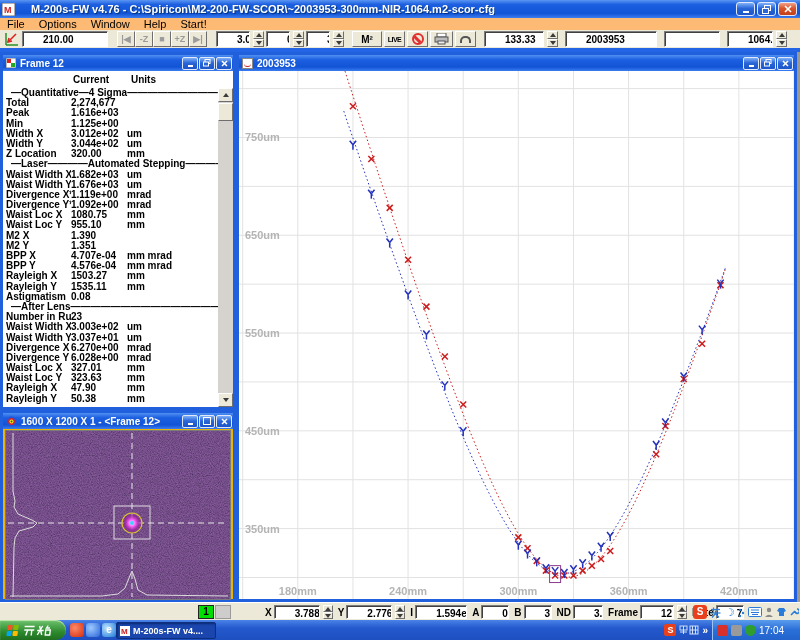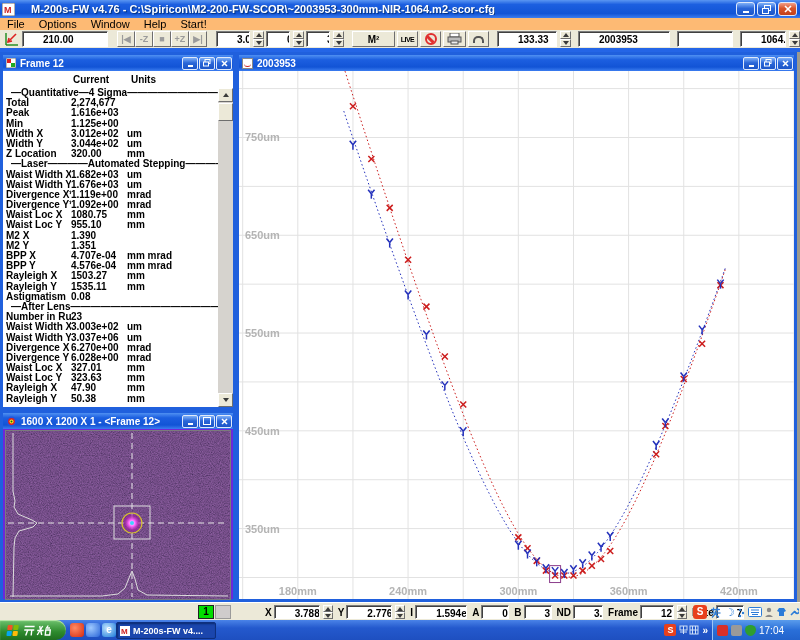--- a/index.html
+++ b/index.html
@@ -18,21 +18,21 @@
   #toolbar{left:0;top:30px;width:800px;height:18px;background:#ece9d8;display:flex;align-items:center;gap:2px;padding-left:3px}
   .field{height:16px;background:#fff;border:1px solid #7b7b7b;border-right-color:#fff;border-bottom-color:#fff;box-shadow:inset 1px 1px 0 #404040;padding:2px 2px 0 20px;font-size:10px;font-weight:bold;white-space:nowrap;overflow:hidden}
   .spin{width:11px;height:16px;display:flex;flex-direction:column;gap:0;margin-left:1px}
   .sb{flex:1;background:#ece9d8;border:1px solid #fff;border-right-color:#6e6e6e;border-bottom-color:#6e6e6e;display:flex;align-items:center;justify-content:center}
   .tri-up{width:0;height:0;border-left:3px solid transparent;border-right:3px solid transparent;border-bottom:4px solid #3a3a3a}
   .tri-dn{width:0;height:0;border-left:3px solid transparent;border-right:3px solid transparent;border-top:4px solid #3a3a3a}
   .tbtn{height:16px;min-width:18px;background:#ece9d8;border:1px solid #fff;border-right-color:#6e6e6e;border-bottom-color:#6e6e6e;display:flex;align-items:center;justify-content:center;font-size:9px;font-weight:bold;position:relative}
   .tbtn.gray{color:#9b9b9b}
   #blue-strip{left:0;top:48px;width:800px;height:4px;background:#2465e6}
   
-  .cwin{position:absolute;border:3px solid #2060dd;background:#6d28d9}
+  .cwin{position:absolute;border:3px solid #2060dd;background:#eab308}
   .ctitle{height:16px;background:linear-gradient(180deg,#4f90f2 0%,#1c5fe0 30%,#1254d6 75%,#3c7df0 100%);color:#fff;font-weight:bold;font-size:10px;display:flex;align-items:center;padding-left:3px;gap:4px}
   .cbtns{margin-left:auto;display:flex;gap:1px;margin-right:1px}
   .cbtn{width:16px;height:13px;border:1px solid #dfe9fb;border-radius:2px;background:linear-gradient(#7fb0f8,#2a66d8 45%,#1c55c8);display:flex;align-items:center;justify-content:center}
   
   #frame-panel{left:0;top:52px;width:236px;height:358px}
   #panel-body{position:absolute;left:0;top:16px;right:0;bottom:0;background:#fff;overflow:hidden}
   #panel-head{position:relative;height:16px;font-weight:bold;font-size:10px}
   #panel-head span{position:absolute;top:3px}
   #col-current{left:70px}#col-units{left:128px}
   #rows{position:absolute;left:0;top:17px;right:15px;bottom:0;overflow:hidden}
@@ -151,21 +151,21 @@
   <div class="field" style="width:20px">3</div>
   <div class="spin">
       <div class="sb">
         <div class="tri-up"></div>
       </div>
       <div class="sb">
         <div class="tri-dn"></div>
       </div>
     </div>
   <div style="width:4px"></div>
-  <div class="tbtn" style="width:43px;font-size:10px">M²</div>
+  <div class="tbtn" style="width:30px;font-size:10px">M²</div>
   <div class="tbtn" style="width:21px;font-size:7px;letter-spacing:-0.5px">LIVE</div>
   <div class="tbtn" style="width:21px">
       <span style="width:12px;height:12px;border:2.5px solid #e03030;border-radius:50%;position:relative;display:block">
         <span style="position:absolute;left:-1px;top:3px;width:9px;height:2.5px;background:#e03030;transform:rotate(45deg)"></span>
       </span>
     </div>
   <div class="tbtn" style="width:23px">
       <svg width="15" height="12">
         <rect x="3" y="0" width="9" height="4" fill="#fff" stroke="#555"></rect>
         <rect x="1" y="4" width="13" height="5" fill="#bbb" stroke="#555"></rect>
@@ -349,21 +349,21 @@
           <span class="pv">23</span>
           <span class="pu"></span>
         </div>
         <div class="prow">
           <span class="pl">Waist Width X</span>
           <span class="pv">3.003e+02</span>
           <span class="pu">um</span>
         </div>
         <div class="prow">
           <span class="pl">Waist Width Y</span>
-          <span class="pv">3.037e+06</span>
+          <span class="pv">3.037e+01</span>
           <span class="pu">um</span>
         </div>
         <div class="prow">
           <span class="pl">Divergence X</span>
           <span class="pv">6.270e+00</span>
           <span class="pu">mrad</span>
         </div>
         <div class="prow">
           <span class="pl">Divergence Y</span>
           <span class="pv">6.028e+00</span>

